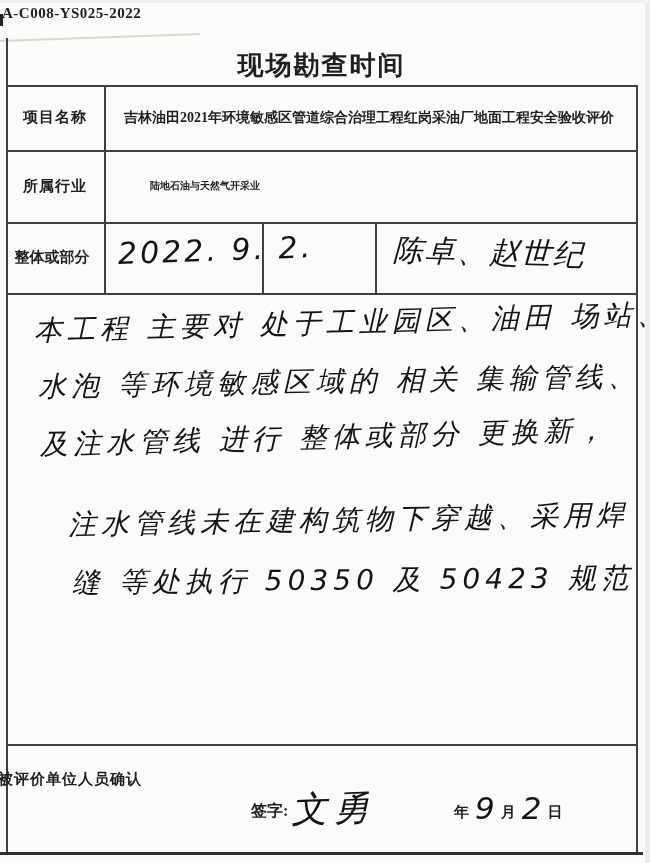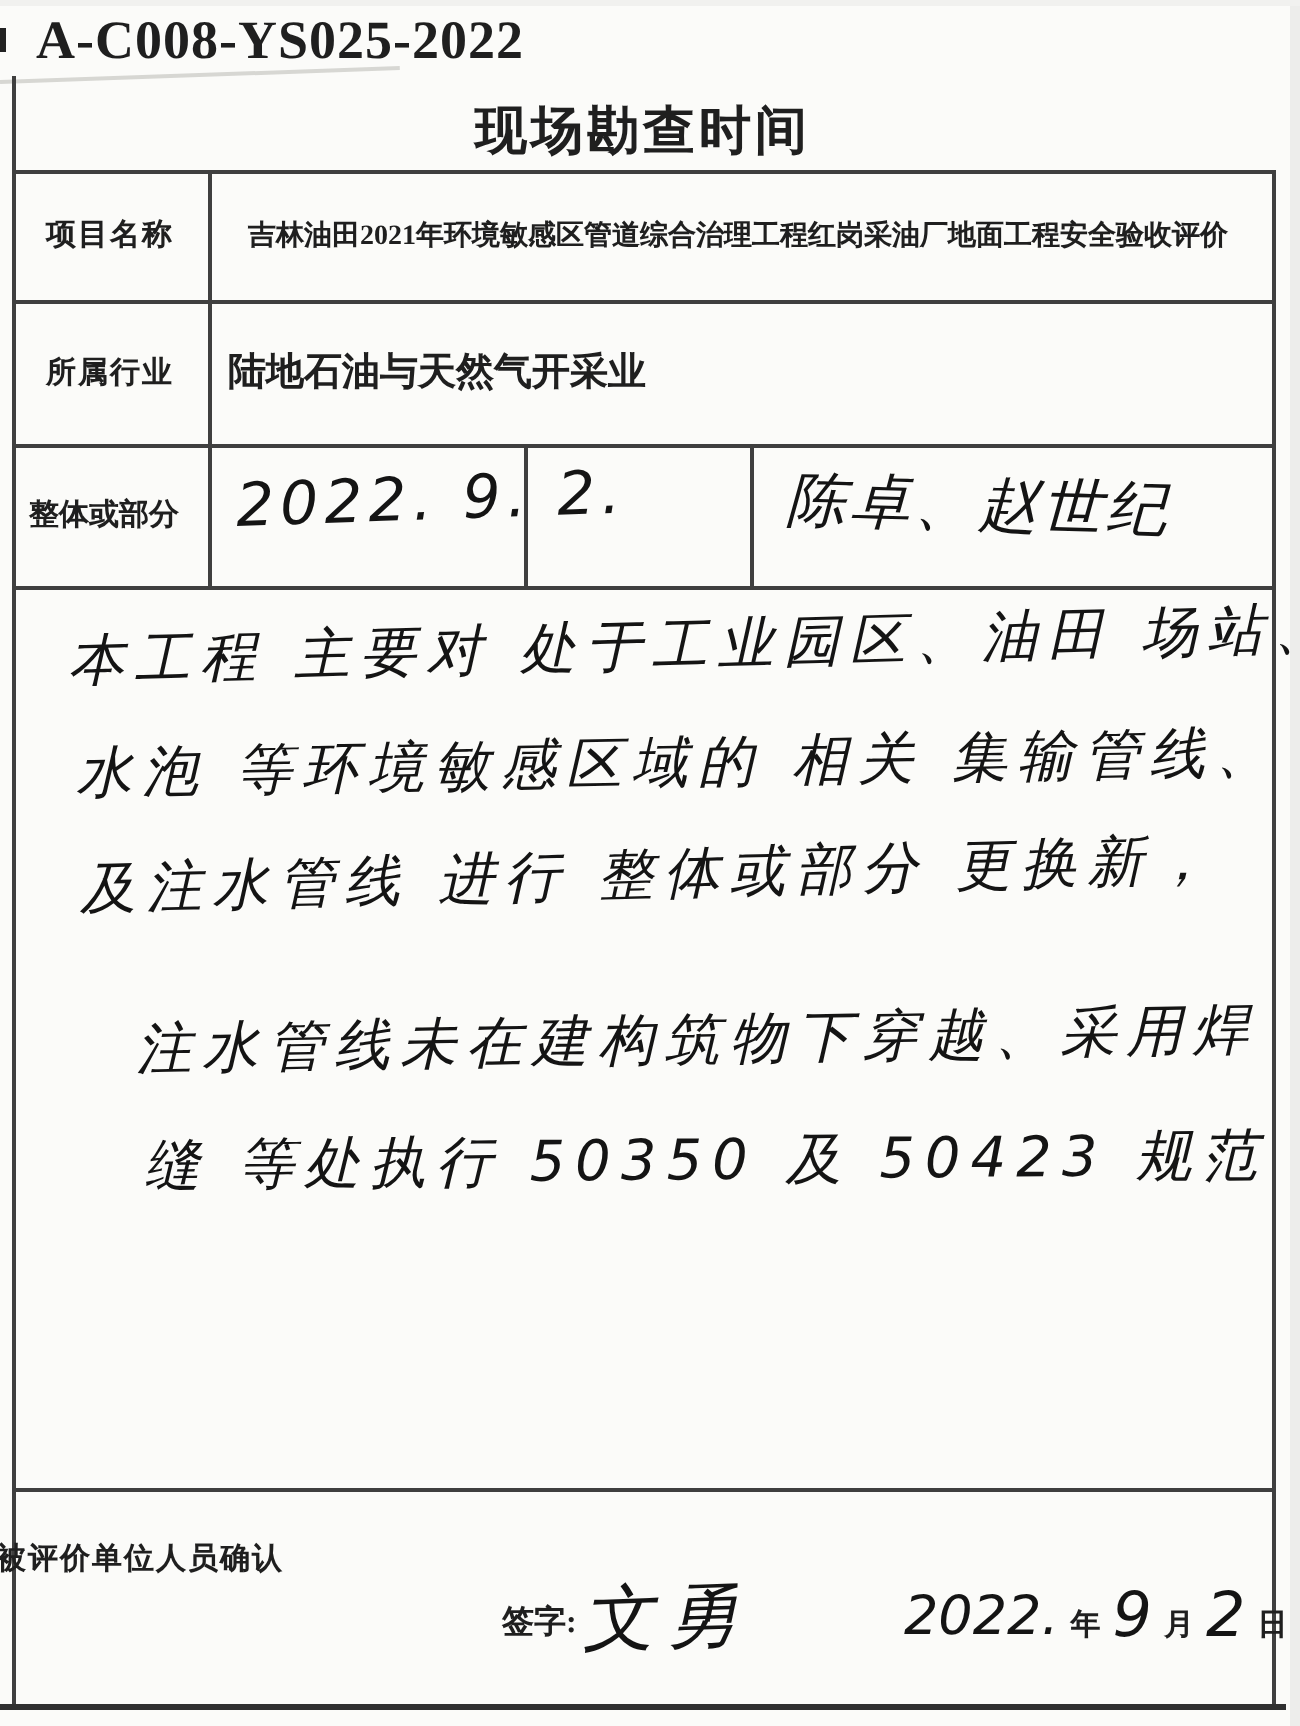--- a/index.html
+++ b/index.html
@@ -18,21 +18,21 @@
   .frag{position:absolute;left:0;top:14px;width:3px;height:12px;background:#222;}
 
   
   .rule{position:absolute;background:#3f3f3f;}
   .rule.h{height:2px;}
   .rule.v{width:2px;}
   .rule.thick{height:3px;background:#303030;}
 
   
   .print{font-weight:bold;color:#1f1f1f;}
-  .docnum{position:absolute;left:18px;top:5px;font-size:27px;letter-spacing:.5px;font-weight:bold;}
+  .docnum{position:absolute;left:2px;top:5px;font-size:15px;letter-spacing:.5px;font-weight:bold;}
   .title{position:absolute;left:6px;top:48px;width:631px;text-align:center;font-size:26px;font-weight:bold;letter-spacing:2px;}
   .cell{position:absolute;display:flex;align-items:center;}
   .cell.center{justify-content:center;text-align:center;}
   .lbl{font-size:15px;font-weight:bold;letter-spacing:1px;}
   .val{font-size:14px;font-weight:bold;}
 
   
   .hand{
     font-family:"DejaVu Sans",sans-serif;
     font-weight:400;color:#141414;
@@ -80,21 +80,21 @@
     <span class="lbl">项目名称</span>
   </div>
   <div class="cell" style="left:106px;top:85px;width:528px;height:65px;padding-left:18px;">
     <span class="val">吉林油田2021年环境敏感区管道综合治理工程红岗采油厂地面工程安全验收评价</span>
   </div>
 
   <div class="cell center" style="left:6px;top:150px;width:98px;height:72px;">
     <span class="lbl">所属行业</span>
   </div>
   <div class="cell" style="left:106px;top:150px;width:528px;height:72px;padding-left:8px;">
-    <span class="val" style="font-size:19px;">陆地石油与天然气开采业</span>
+    <span class="val" style="font-size:10px;margin-left:36px;">陆地石油与天然气开采业</span>
   </div>
 
   <div class="cell center" style="left:0px;top:222px;width:104px;height:71px;">
     <span class="lbl" style="letter-spacing:0;">整体或部分</span>
   </div>
   <span class="hand hw-time">2022. 9. 2.</span>
   <span class="hand hw-names">陈卓、赵世纪</span>
 
   <div>
     <span class="hand note-line" style="left:34px;top:312px;transform:rotate(-1.5deg);">本工程 主要对 处于工业园区、油田 场站、</span>
@@ -102,21 +102,20 @@
     <span class="hand note-line" style="left:40px;top:426px;transform:rotate(-1.5deg);">及注水管线 进行 整体或部分 更换新，</span>
     <span class="hand note-line" style="left:68px;top:506px;transform:rotate(-1deg);">注水管线未在建构筑物下穿越、采用焊</span>
     <span class="hand note-line" style="left:72px;top:564px;transform:rotate(-0.5deg);">缝 等处执行 50350 及 50423 规范</span>
   </div>
 
   <span class="confirm-label print">被评价单位人员确认</span>
   <span class="sign-label print">签字:</span>
   <span class="hand hw-signature">文勇</span>
 
   <div class="date-row">
-    <span class="hand hw">2022.</span>
     <span class="pr print">年</span>
     <span class="hand hw big">9</span>
     <span class="pr print">月</span>
     <span class="hand hw big">2</span>
     <span class="pr print">日</span>
   </div>
 
 </div>
 
 </body></html>

